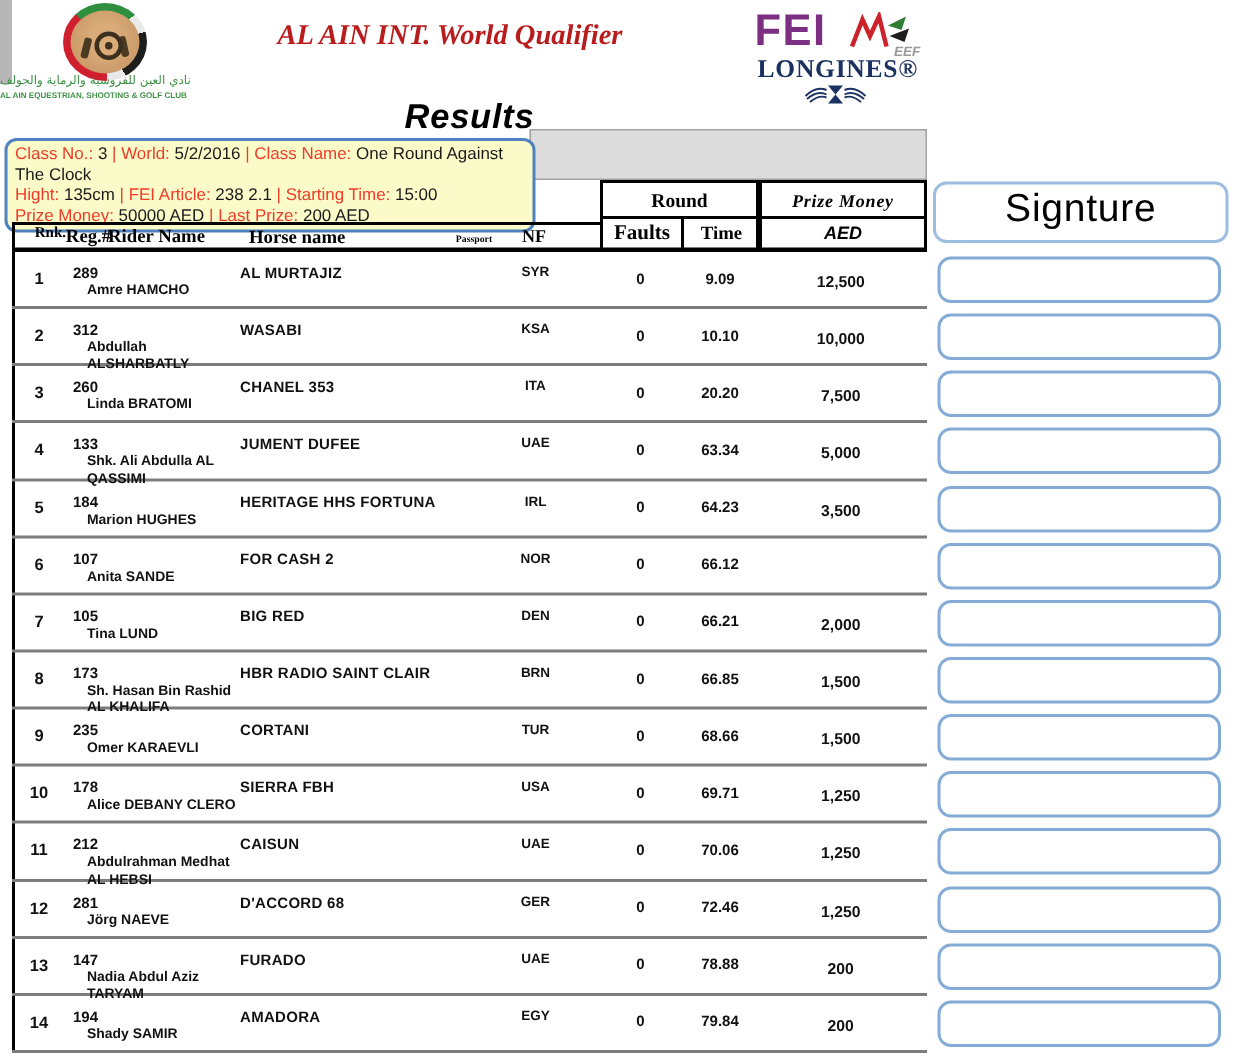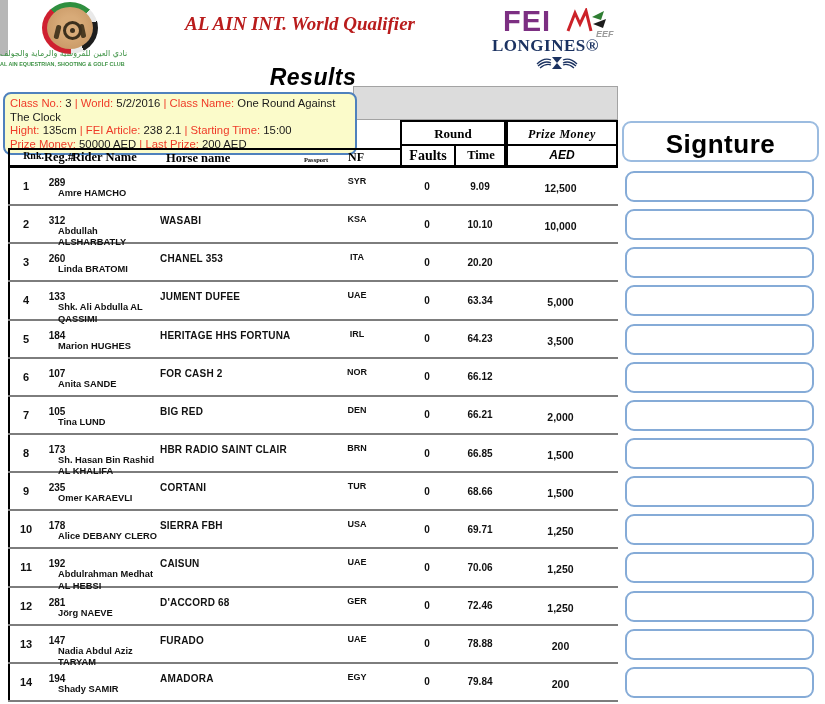--- a/index.html
+++ b/index.html
@@ -27,39 +27,39 @@
   
   .event-title{position:absolute;left:150px;top:13px;width:300px;text-align:center;
     font-family:"Liberation Serif",serif;font-style:italic;font-weight:bold;font-size:19px;color:#b91c1c;}
   .results-heading{position:absolute;left:258px;top:64px;width:110px;text-align:center;
     font-size:23px;font-weight:800;font-style:italic;color:#000;letter-spacing:0.5px;}
 
   
   .fei-text{position:absolute;left:503px;top:5px;font-size:29px;font-weight:900;color:#7c2f82;
     font-family:"Liberation Sans",sans-serif;letter-spacing:1px;transform:scaleY(1.02);}
   .eef-mark{position:absolute;left:566px;top:8px;}
-  .longines-text{position:absolute;left:492px;top:36px;width:120px;text-align:left;
+  .longines-text{position:absolute;left:492px;top:36px;width:120px;text-align:right;
     font-family:"Liberation Serif",serif;font-weight:bold;font-size:17px;color:#1b3261;letter-spacing:0.5px;white-space:nowrap;}
   .longines-icon{position:absolute;left:535px;top:55px;}
 
   
   .grey-box{position:absolute;left:353px;top:86px;width:263px;height:32px;background:#dcdcdc;border:1px solid #a3a3a3;}
 
   
   .info-box{position:absolute;left:3px;top:92px;width:340px;height:53px;background:#fbfbca;
     border:2px solid #4f81bd;border-radius:8px;padding:3px 5px;font-size:11.3px;line-height:1.2;}
   .info-line{display:block;}
   .info-box .lbl{color:#ef3b28;}
   .info-box .sep{color:#ef3b28;}
   .info-box .val{color:#1a1a1a;}
 
   
   .signture-box{position:absolute;left:622px;top:121px;width:193px;height:37px;border:2px solid #9cbce0;
-    border-radius:9px;display:flex;align-items:flex-end;justify-content:center;
-    font-size:26px;font-weight:700;color:#000;letter-spacing:0.5px;}
+    border-radius:9px;display:flex;align-items:flex-start;justify-content:center;
+    font-size:26px;font-weight:400;color:#000;letter-spacing:0.5px;}
   .sig-col{position:absolute;left:625px;top:168px;width:189px;height:536px;}
   .sig-box{position:absolute;left:0;width:185px;height:27px;border:2px solid #85abd7;border-radius:9px;background:#fff;}
 
   
   .tbl-left-border{position:absolute;left:8px;top:148px;width:2px;height:554px;background:#000;}
   .tbl-lh-top{position:absolute;left:8px;top:148px;width:394px;height:2px;background:#000;}
   .tbl-header-bottom{position:absolute;left:8px;top:165px;width:610px;height:3px;background:#000;}
   .round-box{position:absolute;left:400px;top:120px;width:106px;height:48px;border:2.5px solid #000;box-sizing:border-box;background:#fff;}
   .prize-box{position:absolute;left:506px;top:120px;width:112px;height:48px;border:2.5px solid #000;box-sizing:border-box;background:#fff;}
   .round-mid{position:absolute;left:400px;top:144px;width:106px;height:2px;background:#000;}
@@ -181,20 +181,21 @@
   <div class="hdr hdr-faults">Faults</div>
   <div class="hdr hdr-time">Time</div>
   <div class="hdr hdr-prize">Prize  Money</div>
   <div class="hdr hdr-aed">AED</div>
 
   <div class="rows" id="rows">
       <div class="row">
     <div class="cell c-rnk">1</div>
     <div class="cell c-reg">289</div>
     <div class="cell c-rider">Amre HAMCHO</div>
+    <div class="cell c-horse">AL MURTAJIZ</div>
     <div class="cell c-nf">SYR</div>
     <div class="cell c-faults">0</div>
     <div class="cell c-time">9.09</div>
     <div class="cell c-prize">12,500</div>
   </div>
       <div class="row">
     <div class="cell c-rnk">2</div>
     <div class="cell c-reg">312</div>
     <div class="cell c-rider">Abdullah ALSHARBATLY</div>
     <div class="cell c-horse">WASABI</div>
@@ -204,20 +205,21 @@
     <div class="cell c-prize">10,000</div>
   </div>
       <div class="row">
     <div class="cell c-rnk">3</div>
     <div class="cell c-reg">260</div>
     <div class="cell c-rider">Linda BRATOMI</div>
     <div class="cell c-horse">CHANEL 353</div>
     <div class="cell c-nf">ITA</div>
     <div class="cell c-faults">0</div>
     <div class="cell c-time">20.20</div>
+    <div class="cell c-prize">7,500</div>
   </div>
       <div class="row">
     <div class="cell c-rnk">4</div>
     <div class="cell c-reg">133</div>
     <div class="cell c-rider">Shk. Ali Abdulla AL QASSIMI</div>
     <div class="cell c-horse">JUMENT DUFEE</div>
     <div class="cell c-nf">UAE</div>
     <div class="cell c-faults">0</div>
     <div class="cell c-time">63.34</div>
     <div class="cell c-prize">5,000</div>
@@ -276,21 +278,21 @@
     <div class="cell c-reg">178</div>
     <div class="cell c-rider">Alice DEBANY CLERO</div>
     <div class="cell c-horse">SIERRA FBH</div>
     <div class="cell c-nf">USA</div>
     <div class="cell c-faults">0</div>
     <div class="cell c-time">69.71</div>
     <div class="cell c-prize">1,250</div>
   </div>
       <div class="row">
     <div class="cell c-rnk">11</div>
-    <div class="cell c-reg">192</div>
+    <div class="cell c-reg">212</div>
     <div class="cell c-rider">Abdulrahman Medhat AL HEBSI</div>
     <div class="cell c-horse">CAISUN</div>
     <div class="cell c-nf">UAE</div>
     <div class="cell c-faults">0</div>
     <div class="cell c-time">70.06</div>
     <div class="cell c-prize">1,250</div>
   </div>
       <div class="row">
     <div class="cell c-rnk">12</div>
     <div class="cell c-reg">281</div>

